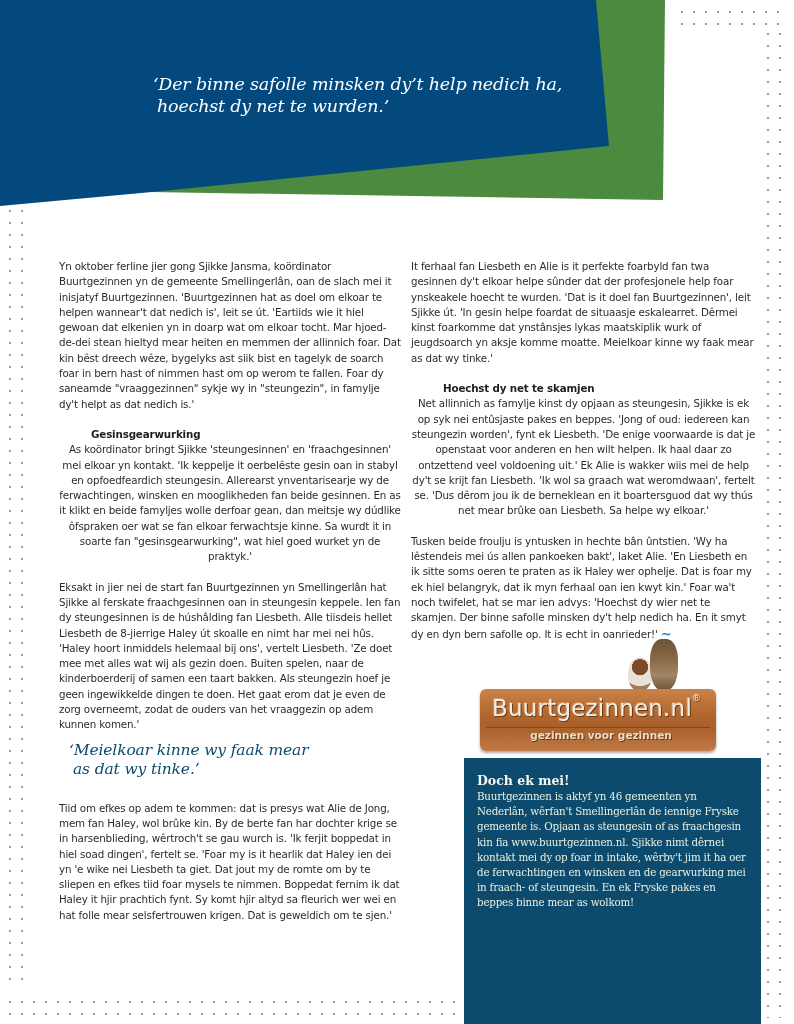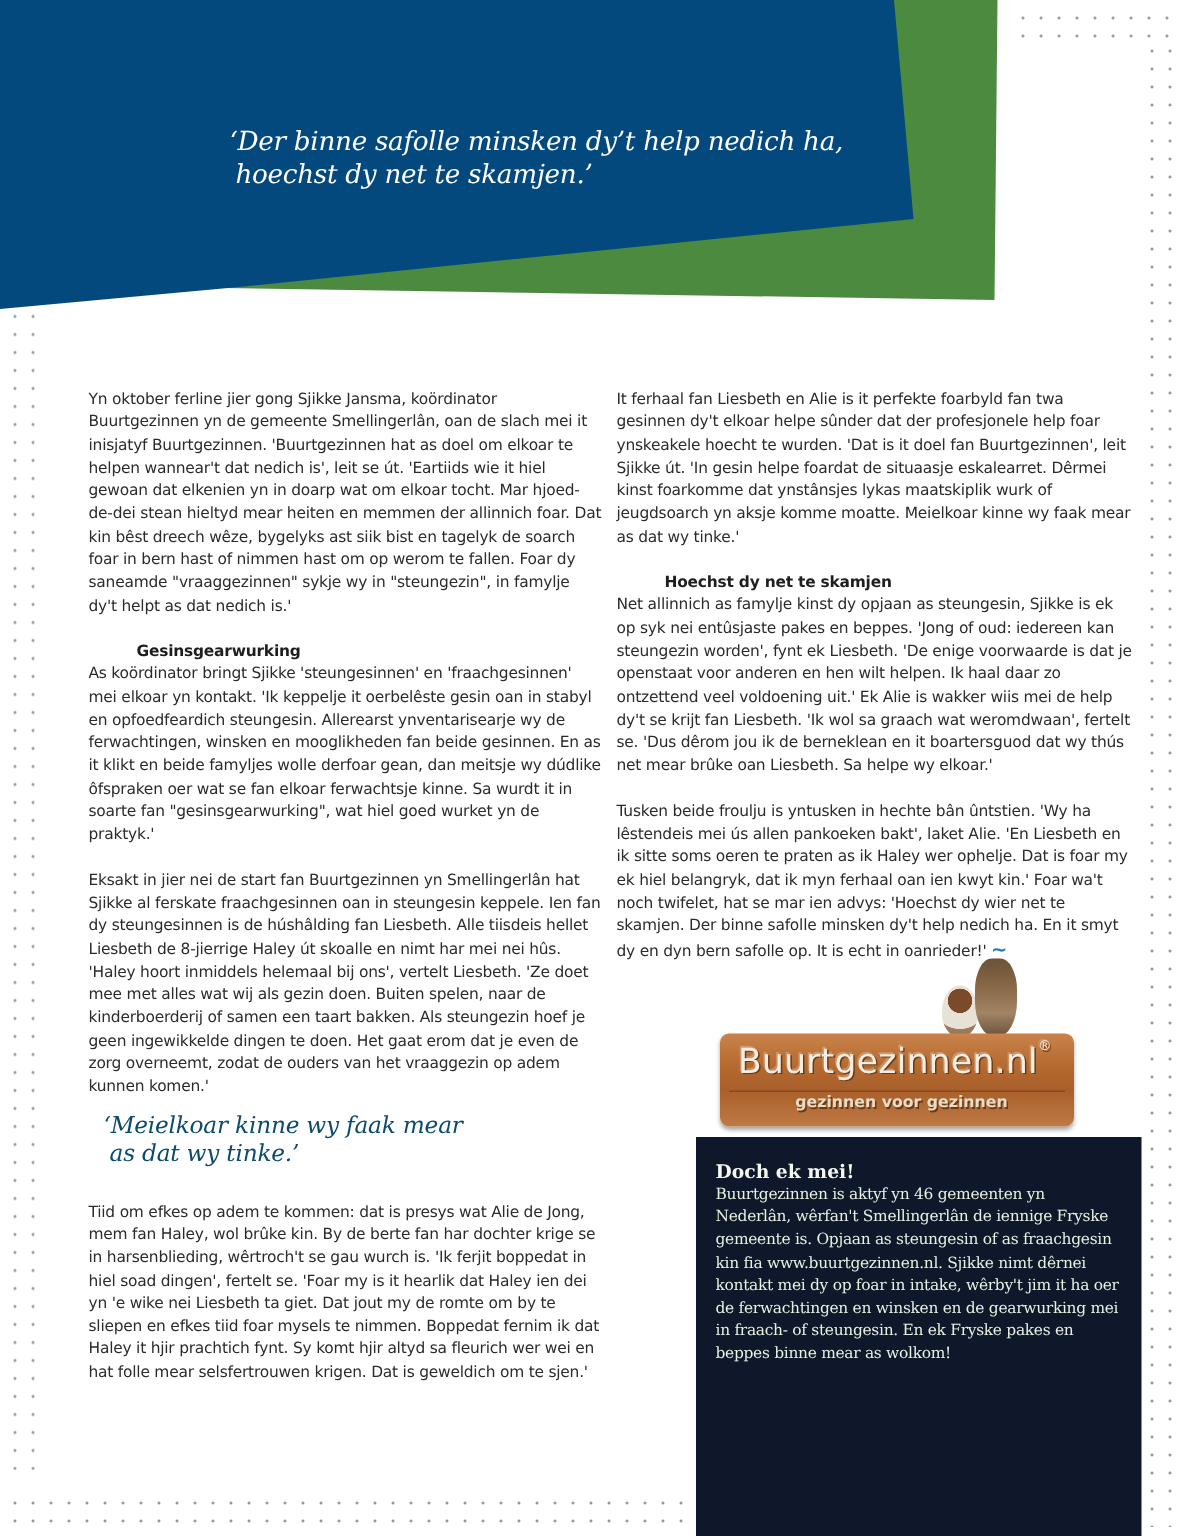--- a/index.html
+++ b/index.html
@@ -3,41 +3,41 @@
 <meta charset="utf-8">
 <style>
   * { box-sizing: border-box; margin: 0; padding: 0; }
   html, body { width: 794px; height: 1024px; overflow: hidden; background: #ffffff; }
   body { position: relative; font-family: "DejaVu Sans", sans-serif; color: #2b2b2b; }
 
   
   .banner { position: absolute; left: 0; top: 0; width: 794px; height: 215px; }
   .banner svg { display: block; }
   .pull-quote-top {
-    position: absolute; left: 153px; top: 84px; width: 420px;
+    position: absolute; left: 153px; top: 73px; width: 420px;
     font-family: "DejaVu Serif", serif; font-style: italic;
     font-size: 17.5px; line-height: 22px; color: #ffffff; letter-spacing: -0.2px;
   }
   .pull-quote-top span { display: block; }
   .pull-quote-top span + span { padding-left: 4px; }
 
   
   .dots { position: absolute; background-image: radial-gradient(circle, #9a9a9a 0.8px, transparent 1.2px); background-size: 12px 12px; }
   .dots-left { left: 4px; top: 205px; width: 24px; height: 775px; }
   .dots-bottom { left: 4px; top: 996px; width: 460px; height: 24px; }
   .dots-right { left: 762px; top: 28px; width: 24px; height: 990px; }
   .dots-topright { left: 676px; top: 6px; width: 110px; height: 24px; }
 
   
   .col { position: absolute; font-size: 10.3px; line-height: 15.3px; color: #2b2b2b; letter-spacing: -0.15px; }
   .col-left { left: 59px; top: 259px; width: 342px; }
   .col-right { left: 411px; top: 259px; width: 345px; }
   .col p { margin-bottom: 15px; }
   .col h3 { font-size: 10.3px; font-weight: bold; line-height: 15.3px; color: #1e1e1e; padding-left: 32px; }
-  .col h3 + p { margin-top: 0; }
+  .col h3 + p { margin-top: 0; text-align: center; }
 
   .pull-quote-mid {
     font-family: "DejaVu Serif", serif; font-style: italic;
     font-size: 15.5px; line-height: 19px; color: #0c4a6e;
     padding-left: 10px; margin: 8px 0 22px 0;
   }
   .pull-quote-mid span { display: block; }
   .pull-quote-mid span + span { padding-left: 4px; }
 
   .end-mark { color: #1e7ac8; font-weight: bold; font-size: 13px; margin-left: 3px; }
@@ -64,37 +64,37 @@
     font-family: "DejaVu Sans", sans-serif; font-weight: bold; font-size: 10.5px;
     color: #e9dcc8; text-shadow: 1px 1px 0 #6a3a14;
   }
   .bird { position: absolute; border-radius: 50% 50% 45% 45%; }
   .bird.b1 { left: 150px; top: 20px; width: 24px; height: 34px; background: radial-gradient(circle at 50% 30%, #7a4a2a 0 30%, #e8e2d6 31% 70%, #9c7a5a 71%); }
   .bird.b2 { left: 172px; top: 2px; width: 28px; height: 52px; background: linear-gradient(180deg, #6b5237 0%, #8b6a48 40%, #a28466 70%, #6b5237 100%); border-radius: 40% 40% 45% 45%; }
 
   
   .info-box {
     position: absolute; left: 464px; top: 758px; width: 297px; height: 266px;
-    background: #0f172a; color: #e8f1e2; padding: 15px 12px 0 13px;
+    background: #0c4a6e; color: #e8f1e2; padding: 15px 12px 0 13px;
     font-family: "DejaVu Serif", serif;
   }
   .info-box h2 { font-size: 12.5px; font-weight: bold; line-height: 16px; color: #f4f8f0; }
   .info-box p { font-size: 10.3px; line-height: 15.2px; letter-spacing: -0.2px; }
 </style>
 </head>
 <body>
 
 <div class="banner">
   <svg width="794" height="215" viewBox="0 0 794 215">
     <polygon points="395,0 665,0 663,200 150,192" fill="#4c8a40"></polygon>
     <polygon points="0,0 596,0 609,146 152,192 0,206" fill="#04497e"></polygon>
   </svg>
   <div class="pull-quote-top">
     <span>‘Der binne safolle minsken dy’t help nedich ha,</span>
-    <span>hoechst dy net te skamjen.’</span>
+    <span>hoechst dy net te wurden.’</span>
   </div>
 </div>
 
 <div class="dots dots-topright"></div>
 <div class="dots dots-right"></div>
 <div class="dots dots-left"></div>
 <div class="dots dots-bottom"></div>
 
 <div class="col col-left">
   <p>Yn oktober ferline jier gong Sjikke Jansma, koördinator Buurtgezinnen yn de gemeente Smellingerlân, oan de slach mei it inisjatyf Buurtgezinnen. 'Buurtgezinnen hat as doel om elkoar te helpen wannear't dat nedich is', leit se út. 'Eartiids wie it hiel gewoan dat elkenien yn in doarp wat om elkoar tocht. Mar hjoed-de-dei stean hieltyd mear heiten en memmen der allinnich foar. Dat kin bêst dreech wêze, bygelyks ast siik bist en tagelyk de soarch foar in bern hast of nimmen hast om op werom te fallen. Foar dy saneamde "vraaggezinnen" sykje wy in "steungezin", in famylje dy't helpt as dat nedich is.'</p>

